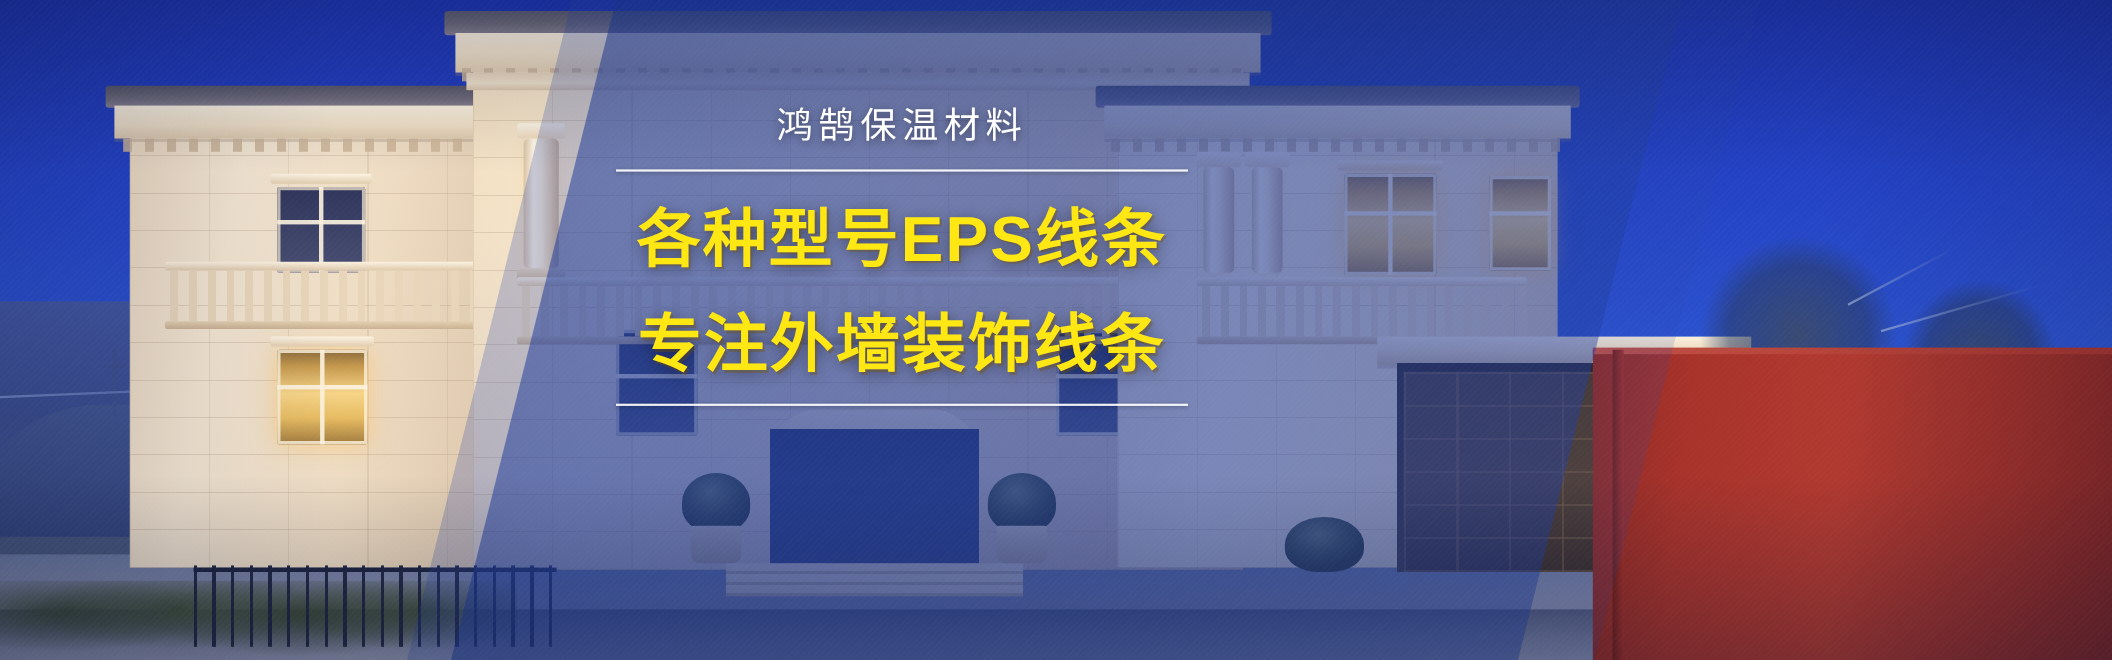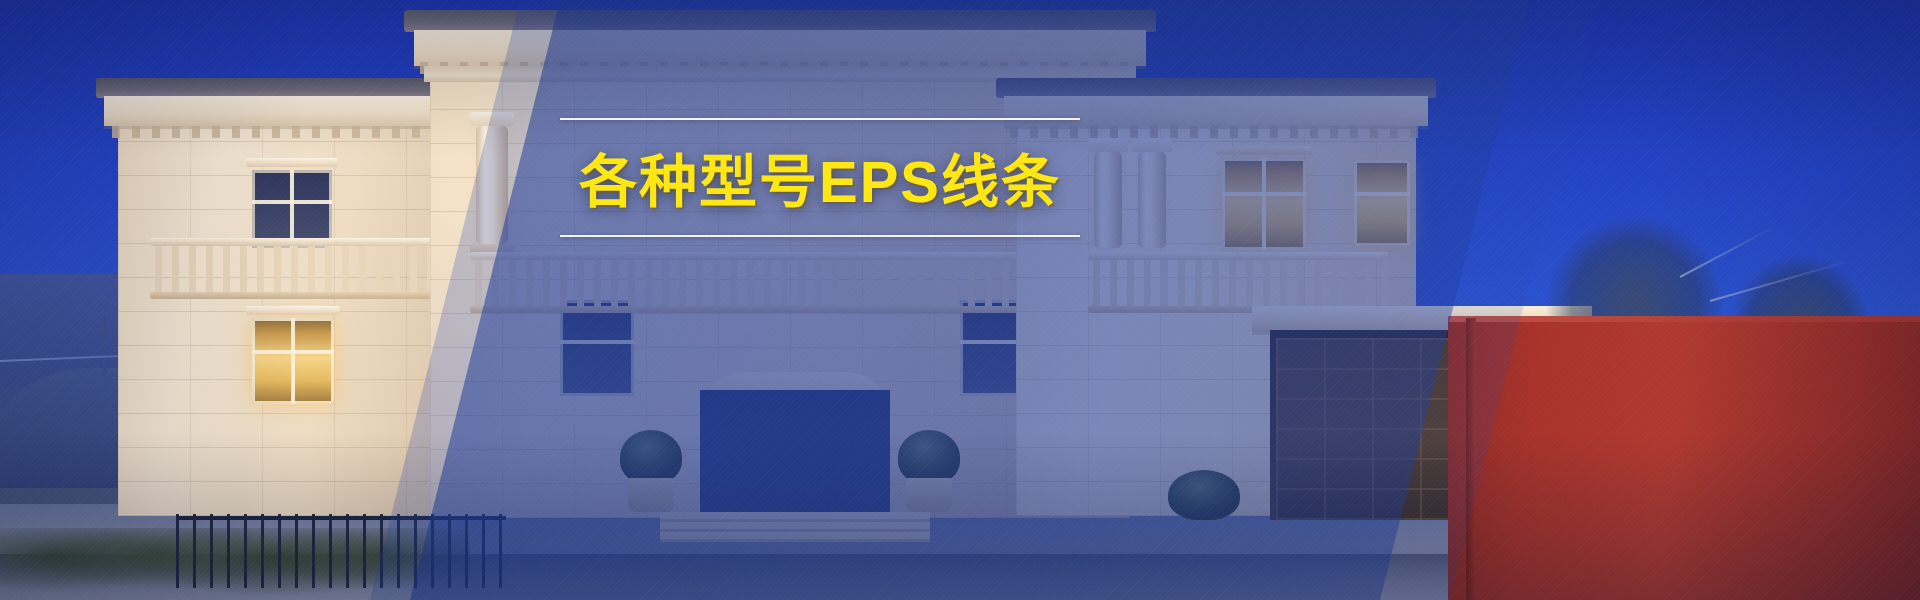--- a/index.html
+++ b/index.html
@@ -434,24 +434,26 @@
   <div class="red-wall-top"></div>
   <div class="red-wall-edge"></div>
 
   <div class="overlay-soft"></div>
   <div class="overlay"></div>
 
   <div class="grade"></div>
   <div class="scan"></div>
 
   <div class="copy">
+    <div class="kicker">鸿鹄保温材料</div>
 
     <div class="rule"></div>
 
     <div class="headline">
       <span class="ln">各种型号EPS线条</span>
+      <span class="ln">专注外墙装饰线条</span>
     </div>
 
     <div class="rule bottom"></div>
 
   </div>
 
 </div>
 
 </body></html>

